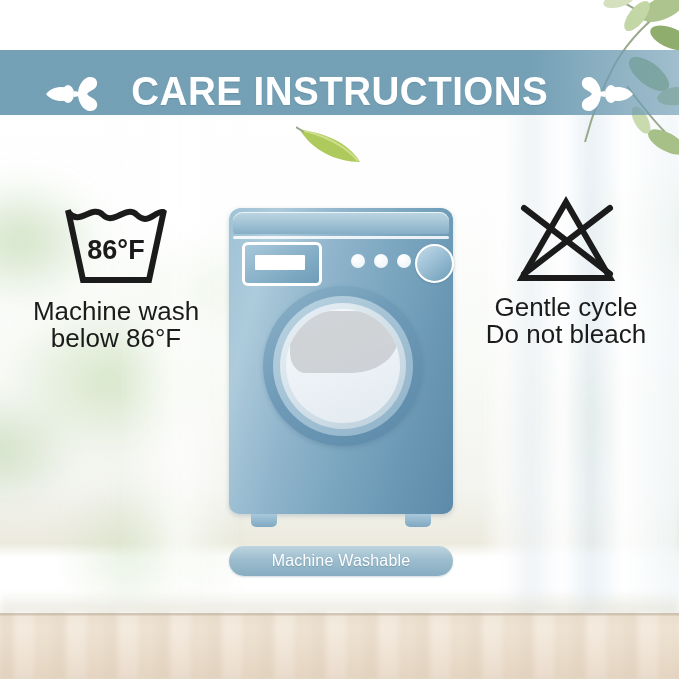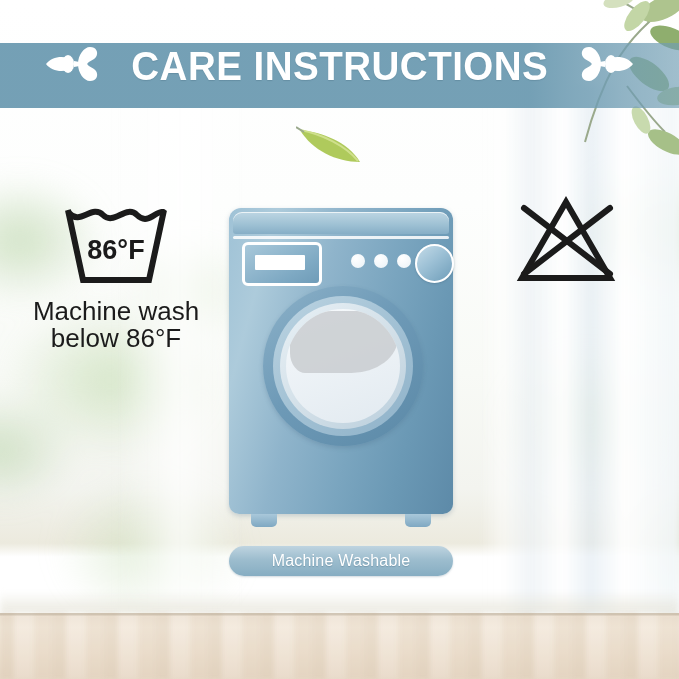--- a/index.html
+++ b/index.html
@@ -74,27 +74,27 @@
     filter:blur(3px);
   }
 
   
   .branch{position:absolute;right:-6px;top:-8px;width:140px;height:190px;}
   .branch svg{display:block;}
   .leaf-float{position:absolute;left:296px;top:122px;width:70px;height:44px;}
 
   
   .banner{
-    position:absolute;left:0;top:43px;width:679px;height:65px;
+    position:absolute;left:0;top:50px;width:679px;height:65px;
     background:linear-gradient(90deg,
         rgba(112,157,179,.97) 0%,
         rgba(112,157,179,.97) 78%,
         rgba(112,157,179,.82) 88%,
         rgba(112,157,179,.66) 100%);
-    display:flex;align-items:flex-start;justify-content:center;gap:16px;
+    display:flex;align-items:flex-end;justify-content:center;gap:16px;
   }
   .banner-title{
     color:#ffffff;
     font-size:41px;
     font-weight:700;
     letter-spacing:.5px;
     transform:scaleX(.94);
     white-space:nowrap;
     text-shadow:0 1px 1px rgba(60,95,115,.25);
   }
@@ -298,17 +298,19 @@
   </div>
 
   <div class="cell" id="cell-bleach">
     <div class="sym">
       <svg viewBox="0 0 120 96" width="120" height="96">
         <path d="M60 10 L104 86 L16 86 Z" fill="none" stroke="#1b1b1b" stroke-width="6" stroke-linejoin="miter"></path>
         <line x1="18" y1="16" x2="104" y2="82" stroke="#1b1b1b" stroke-width="6" stroke-linecap="round"></line>
         <line x1="104" y1="16" x2="18" y2="82" stroke="#1b1b1b" stroke-width="6" stroke-linecap="round"></line>
       </svg>
     </div>
+    <div class="cap">Gentle cycle
+Do not bleach</div>
   </div>
 
 
 
 </div>
 
 </body></html>

